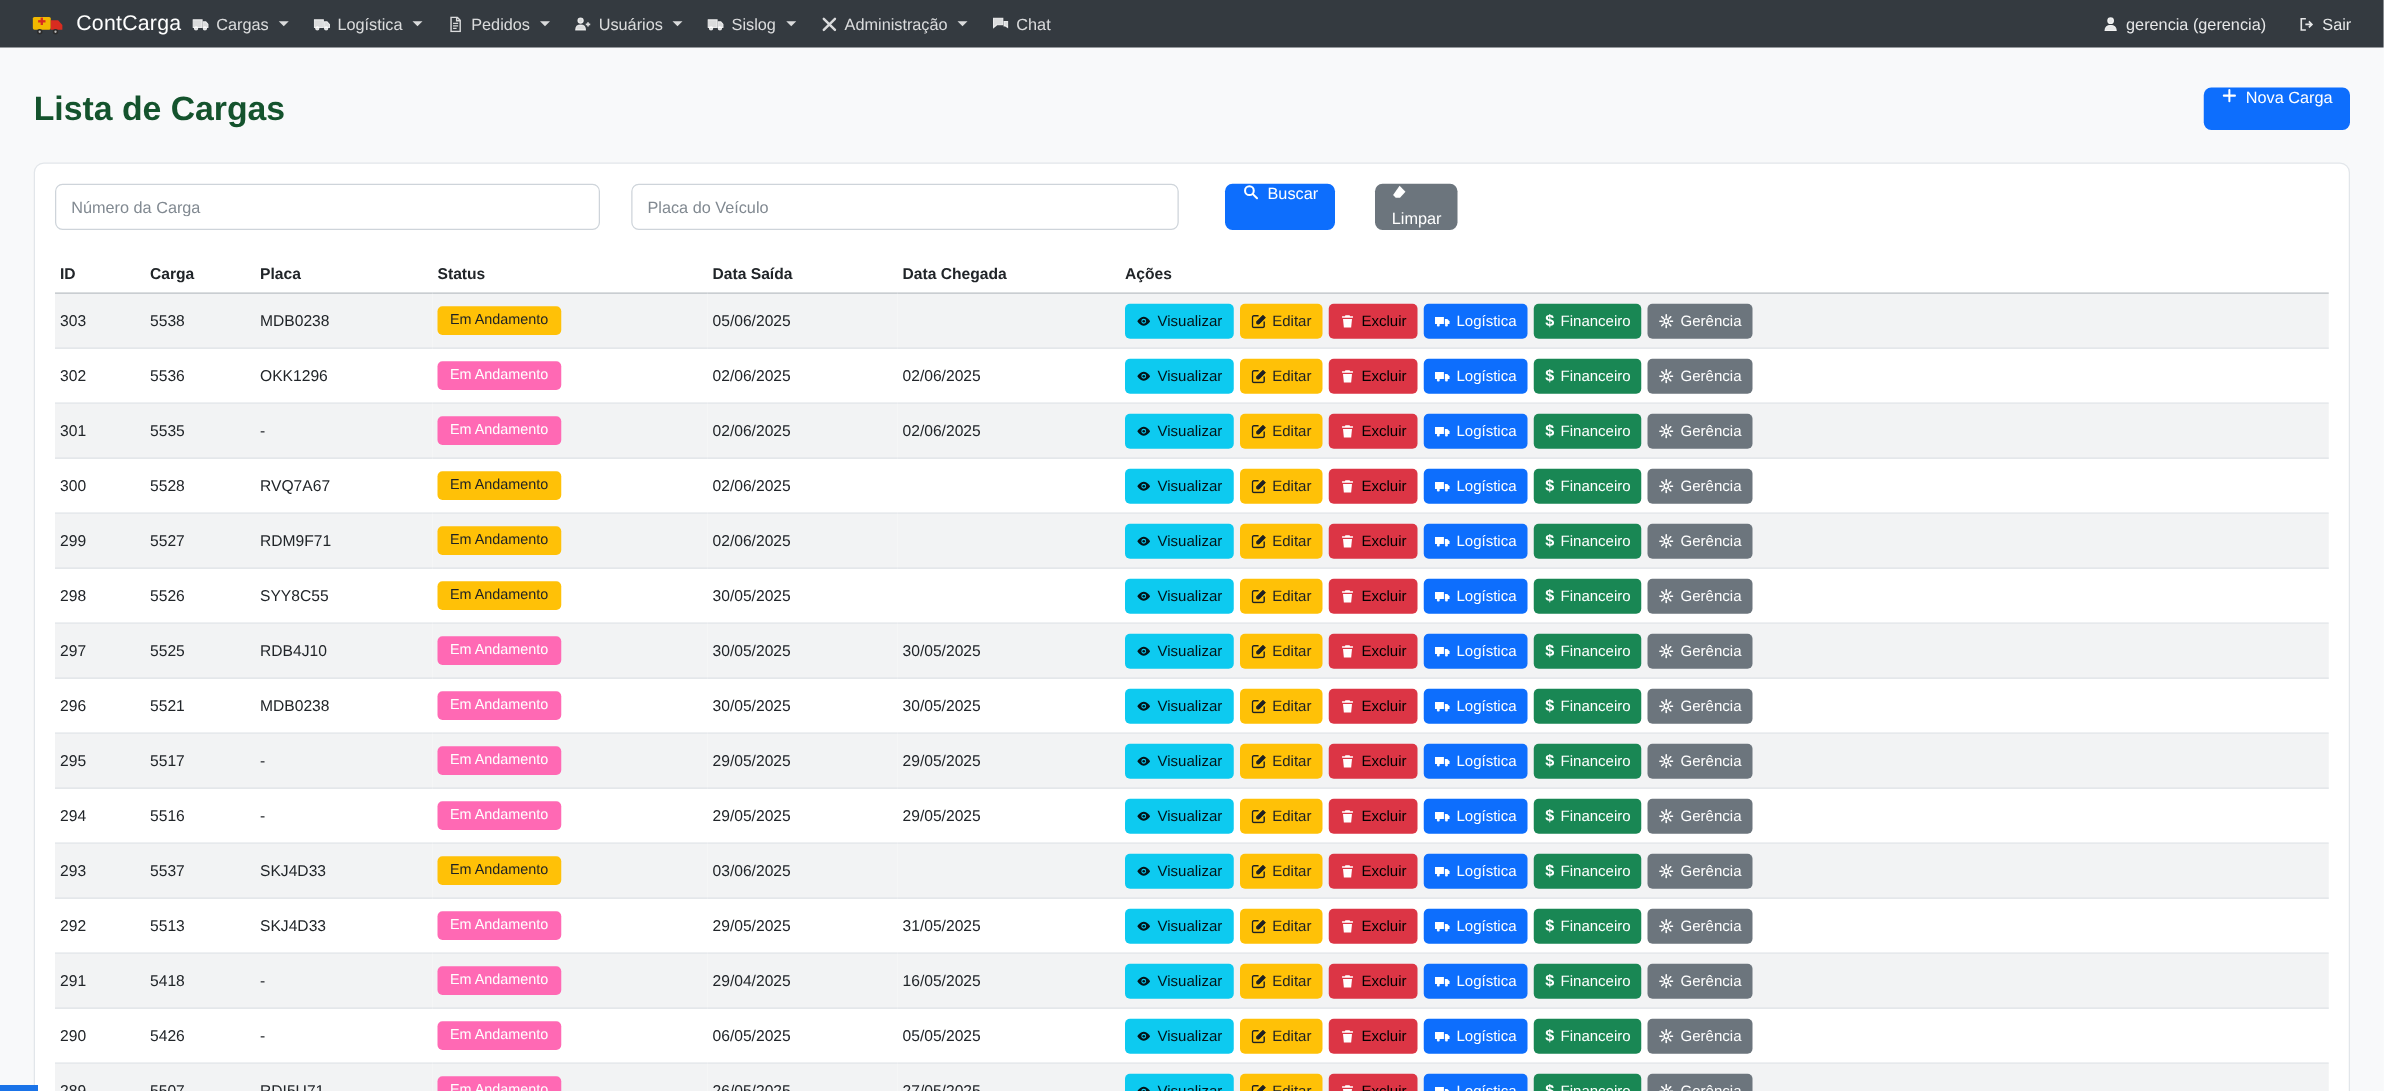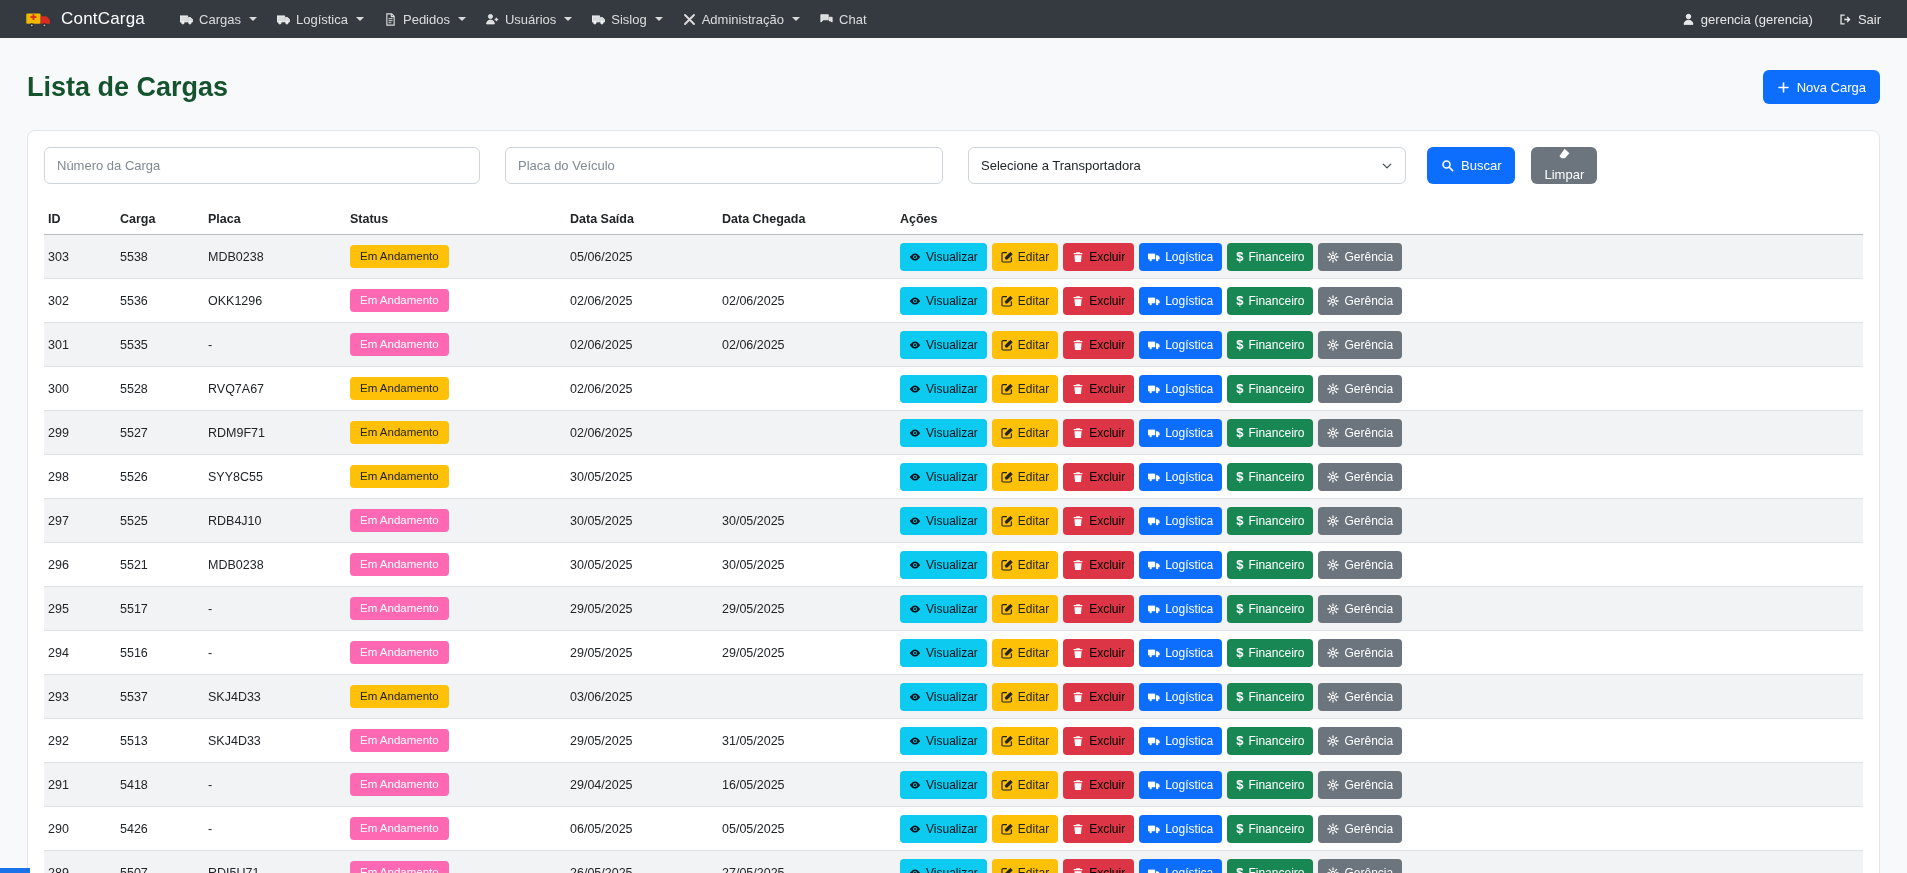--- a/index.html
+++ b/index.html
@@ -2,38 +2,38 @@
 <html><head>
 <meta charset="utf-8">
 <style>
   * { box-sizing: border-box; margin: 0; padding: 0; }
   html,body { width:1907px; height:873px; overflow:hidden; }
   body { font-family:"Liberation Sans","DejaVu Sans",sans-serif; background:#f8f9fa; color:#212529; }
   svg { display:block; }
 
   
   .navbar { height:38px; background:#343a40; display:flex; align-items:center; padding:0 24px; }
-  .brand-wrap { display:flex; align-items:center; gap:9px; margin-right:26px; }
+  .brand-wrap { display:flex; align-items:center; gap:9px; }
   .logo { width:28px; height:28px; display:flex; align-items:center; justify-content:center; }
   .brand { color:#ffffff; font-size:17px; font-weight:500; text-decoration:none; letter-spacing:.2px; }
   .nav { display:flex; list-style:none; align-items:center; gap:2px; flex:1; }
   .nav-item { display:flex; align-items:center; gap:6px; color:rgba(255,255,255,.82); font-size:13px;
               padding:6px 9px; cursor:pointer; white-space:nowrap; }
   .nav-item svg { width:13px; height:13px; fill:currentColor; stroke:currentColor; }
   .caret { width:0; height:0; border-left:4px solid transparent; border-right:4px solid transparent;
            border-top:4px solid rgba(255,255,255,.82); margin-left:2px; }
   .nav-right { display:flex; align-items:center; gap:22px; }
   .nav-right .nav-item { padding:6px 2px; color:rgba(255,255,255,.88); }
 
   
   main { padding:0 27px; }
   .page-head { display:flex; align-items:center; justify-content:space-between; margin-top:32px; }
   .page-title { font-size:27px; font-weight:600; color:#14532d; }
-  .btn { display:inline-flex; align-items:center; gap:7px; border:none; border-radius:6px;
-         font-family:inherit; font-size:13px; cursor:pointer; }
+  .btn { display:inline-flex; gap:7px; border:none; border-radius:6px;
+         font-family:inherit; font-size:13px; cursor:pointer;margin-left:16px; }
   .btn svg { width:13px; height:13px; }
   .btn-primary { background:#0d6efd; color:#fff; padding:0 14px; height:35px; }
   .btn-secondary { background:#6c757d; color:#fff; padding:0 13px; height:37px;flex-direction:column; }
   .btn-search { height:37px; }
 
   
   .card { margin-top:26px; background:#fff; border:1px solid #e2e6ea; border-radius:8px; padding:16px; }
   .filters { display:flex; gap:25px; align-items:center; }
   .form-control { width:436px; height:37px; border:1px solid #ced4da; border-radius:6px; padding:0 12px;
                   font-size:13px; font-family:inherit; color:#212529; background:#fff; }
@@ -225,26 +225,20 @@
           <use href="#i-plus"></use>
         </svg>
       <span>Nova Carga</span>
     </button>
   </div>
 
   <section class="card">
     <div class="filters">
       <input class="form-control" placeholder="Número da Carga" style="">
       <input class="form-control" style="width: 438px;" placeholder="Placa do Veículo">
-      <div class="select-control">
-        <span>Selecione a Transportadora</span>
-        <svg>
-            <use href="#i-chevron-down"></use>
-          </svg>
-      </div>
       <div class="filter-buttons">
         <button class="btn btn-primary btn-search">
           <svg style="stroke:#fff;fill:none">
               <use href="#i-search"></use>
             </svg>
           <span>Buscar</span>
         </button>
         <button class="btn btn-secondary">
           <svg style="fill:#fff">
               <use href="#i-eraser"></use>

